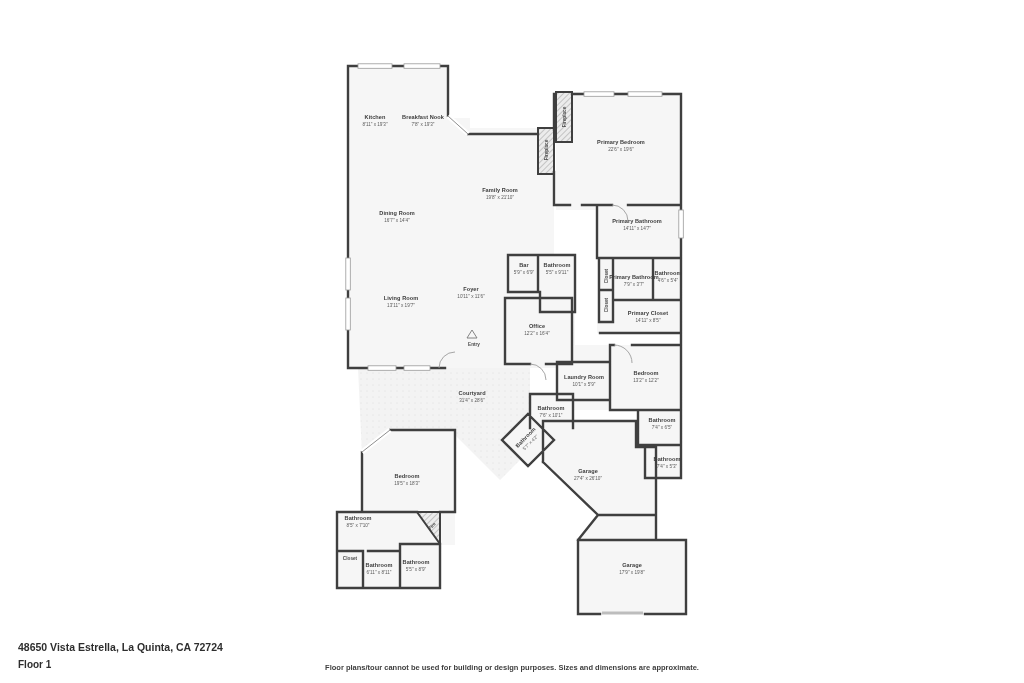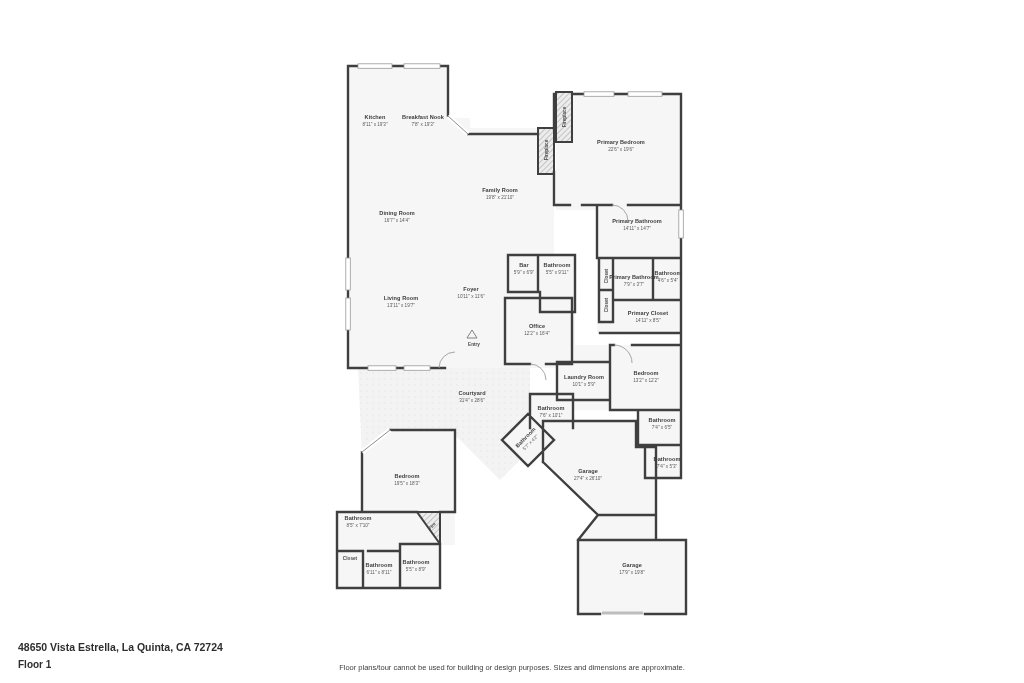--- a/index.html
+++ b/index.html
@@ -11,21 +11,21 @@
   .room-label.rm45{transform:translate(-50%,-50%) rotate(-45deg) scale(0.60);}
   .room-label .rn{font-size:9px;font-weight:700;letter-spacing:.1px;}
   .room-label .rd{font-size:7.5px;font-weight:400;color:#5a5a5a;}
   .ann{position:absolute;white-space:nowrap;font-size:8.5px;font-weight:600;color:#4a4a4a;
     transform:translate(-50%,-50%) scale(0.55);}
   .ann.rot90{transform:translate(-50%,-50%) rotate(-90deg) scale(0.55);}
   .ann.rot45{transform:translate(-50%,-50%) rotate(-45deg) scale(0.55);}
   .footer-address{position:absolute;left:18px;top:641px;font-size:10.5px;font-weight:600;color:#2e2e2e;}
   .footer-floor{position:absolute;left:18px;top:659px;font-size:10px;font-weight:600;color:#2e2e2e;}
   .footer-disclaimer{position:absolute;left:0;width:1024px;top:663px;text-align:center;
-    font-size:7.5px;font-weight:400;color:#3e3e3e;}
+    font-size:7.5px;font-weight:700;color:#3e3e3e;}
 </style>
 </head>
 <body>
 
 <div class="plan">
 
   <svg width="1024" height="683" viewBox="0 0 1024 683">
     <defs>
       <pattern id="hatch" width="4" height="4" patternUnits="userSpaceOnUse" patternTransform="rotate(45)">
         <rect width="4" height="4" fill="#ececec"></rect>

